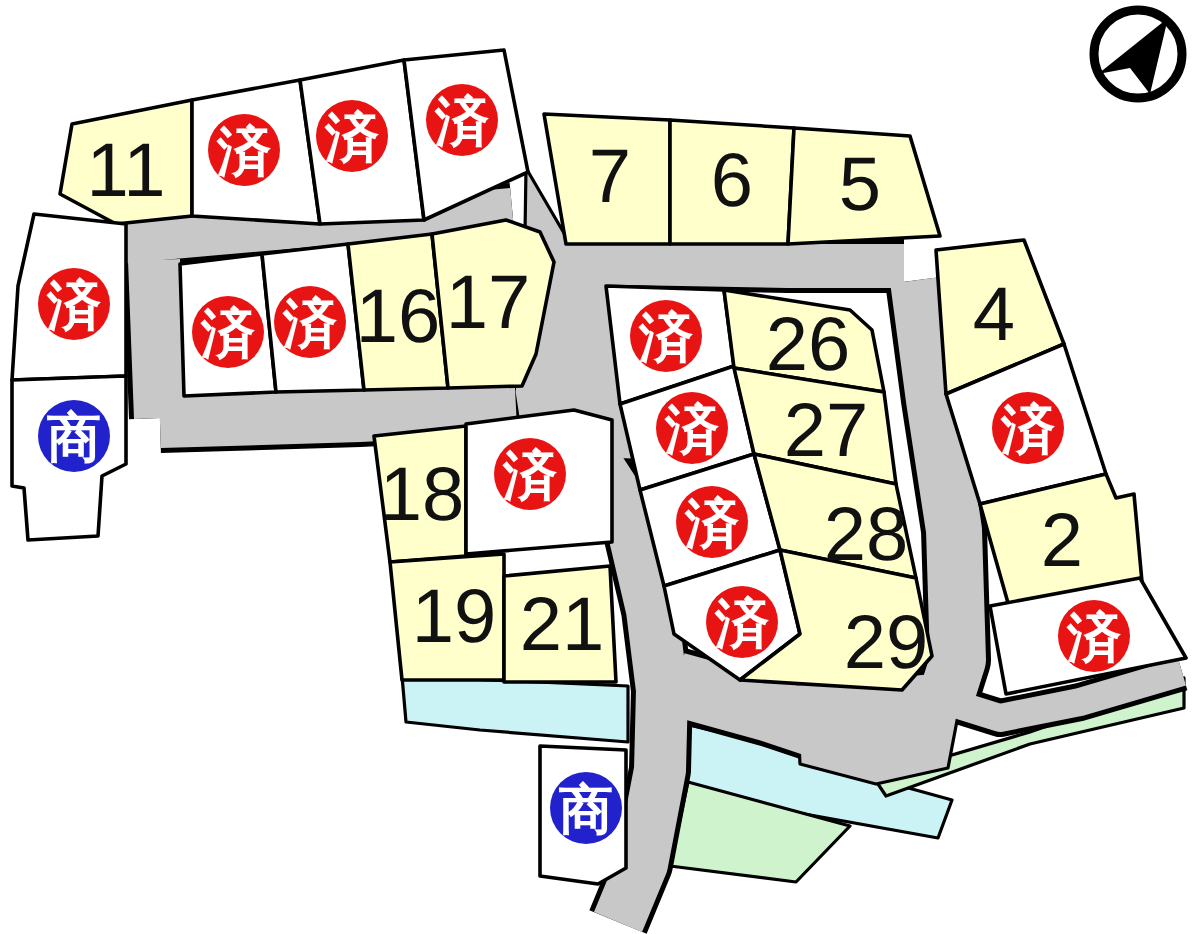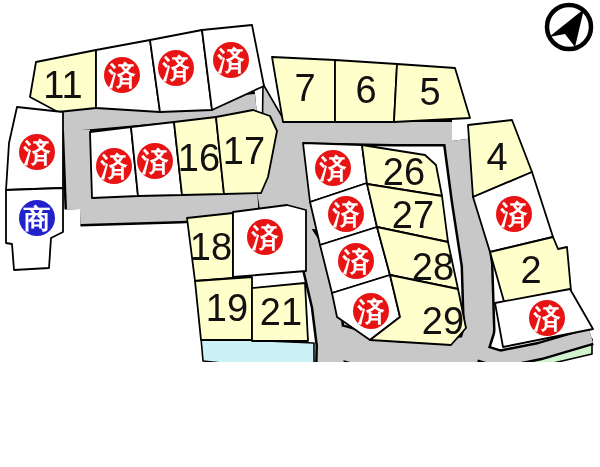--- a/index.html
+++ b/index.html
@@ -1,16 +1,16 @@
 <!DOCTYPE html>
 <html><head>
 <meta charset="utf-8">
 <style>
   html,body { margin:0; padding:0; background:#ffffff; }
-  .stage { width:600px; height:362px; position:relative; background:#0f766e; }
+  .stage { width:600px; height:467px; position:relative; background:#0f766e; }
   svg { display:block; }
   .lot { stroke:#000; stroke-width:1.8; stroke-linejoin:round; }
   .num { font-family:"Liberation Sans", sans-serif; font-size:38px; fill:#111; text-anchor:middle; }
   .mark { font-family:"DejaVu Sans", sans-serif; font-size:27px; fill:#ffffff; text-anchor:middle; font-weight:bold; }
   .road-b { fill:none; stroke:#000; stroke-linejoin:round; }
   .road-g { fill:none; stroke-linejoin:round; }
   .strip { stroke:#000; stroke-width:1.6; stroke-linejoin:round; }
   .junction { stroke:#000; stroke-width:1.6; stroke-linejoin:round; }
 </style>
 </head>

